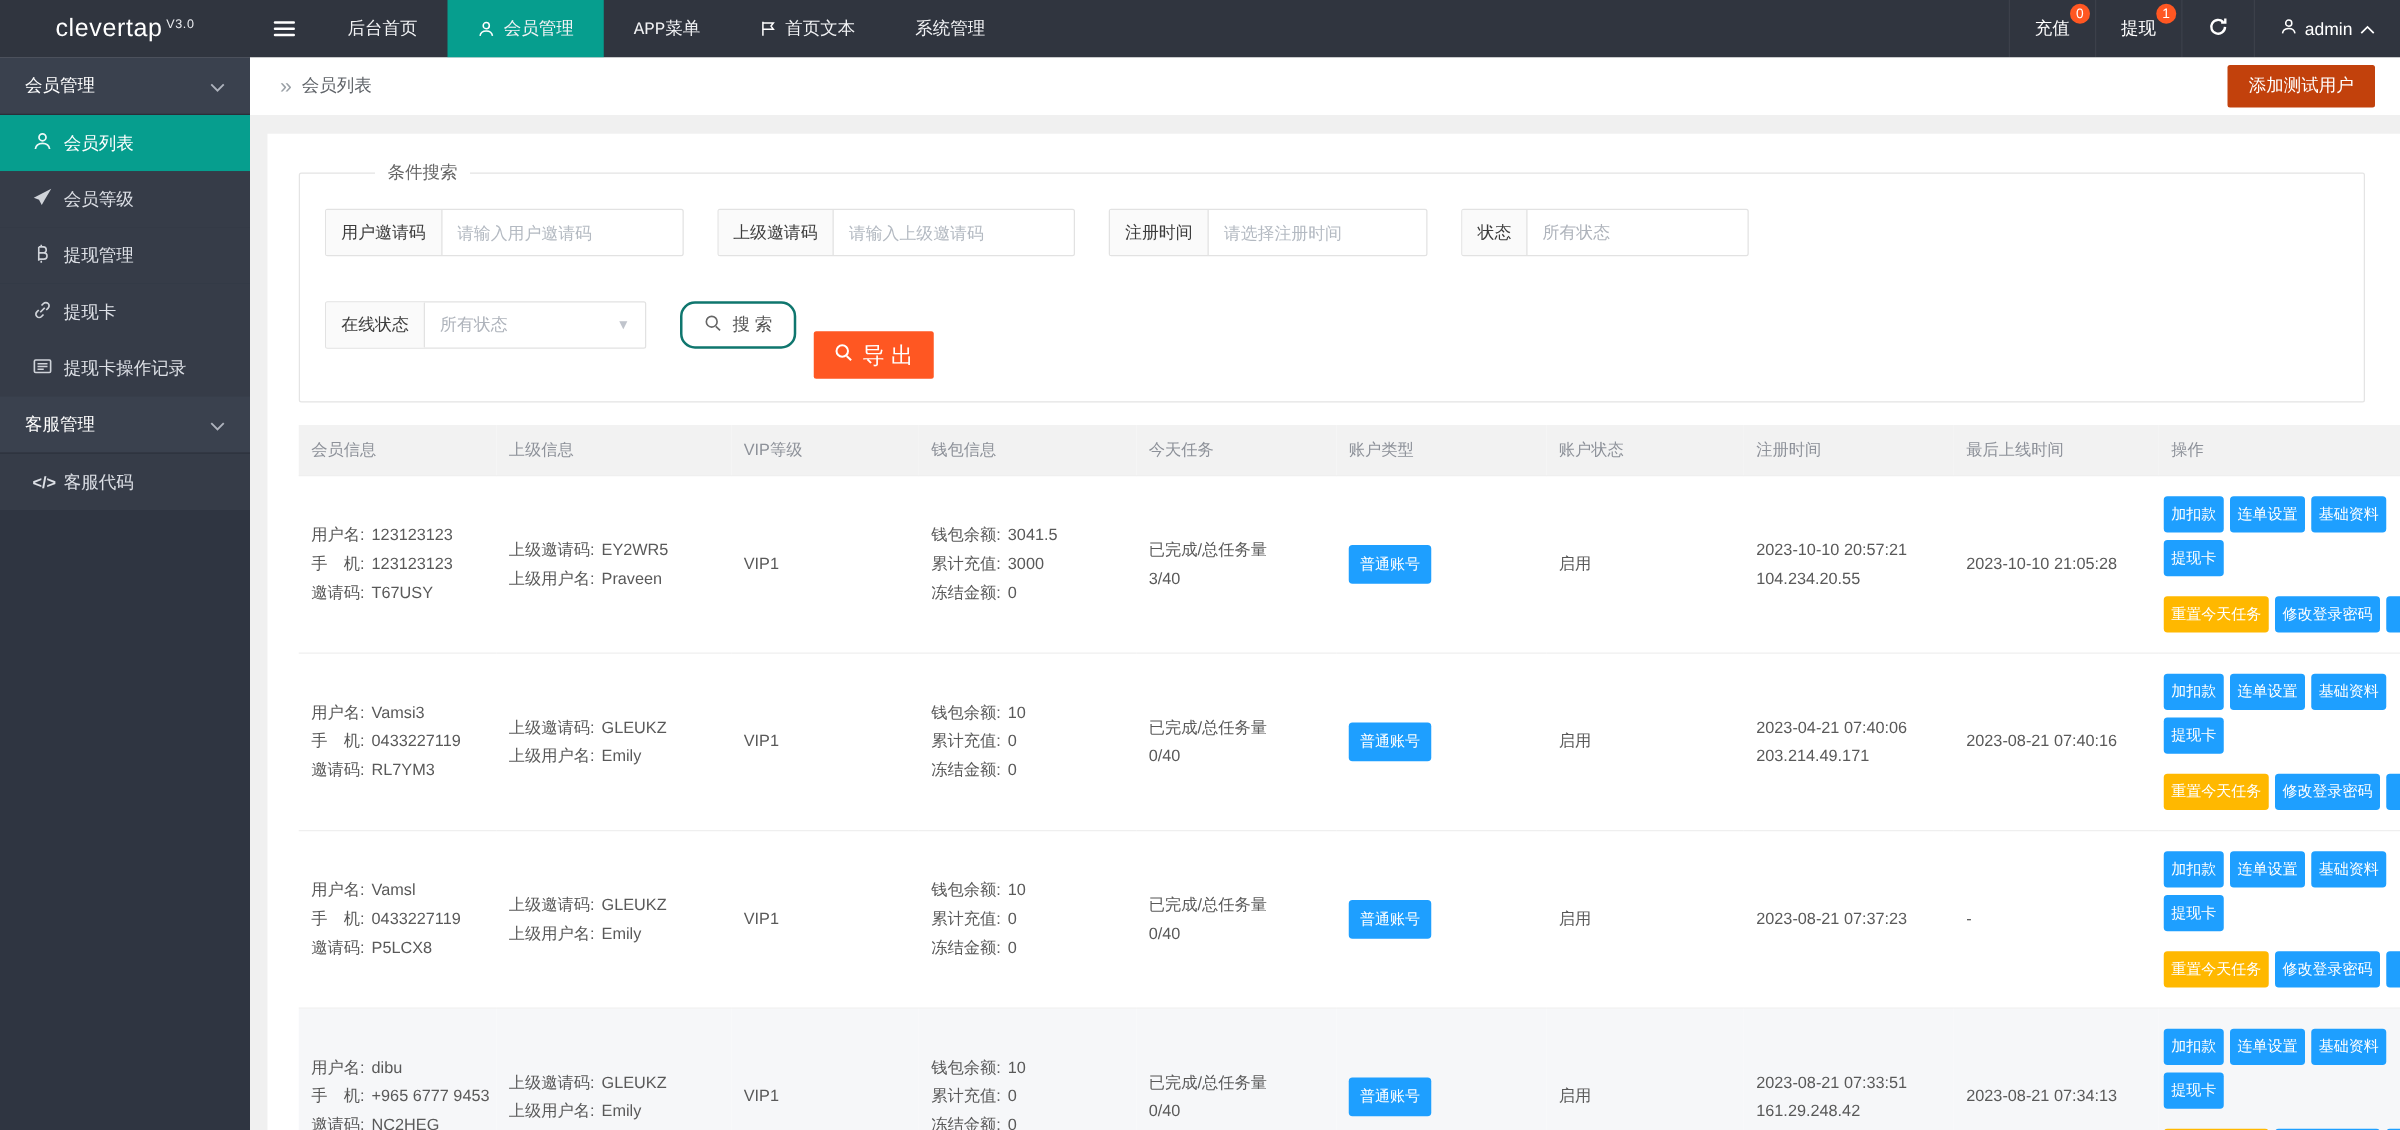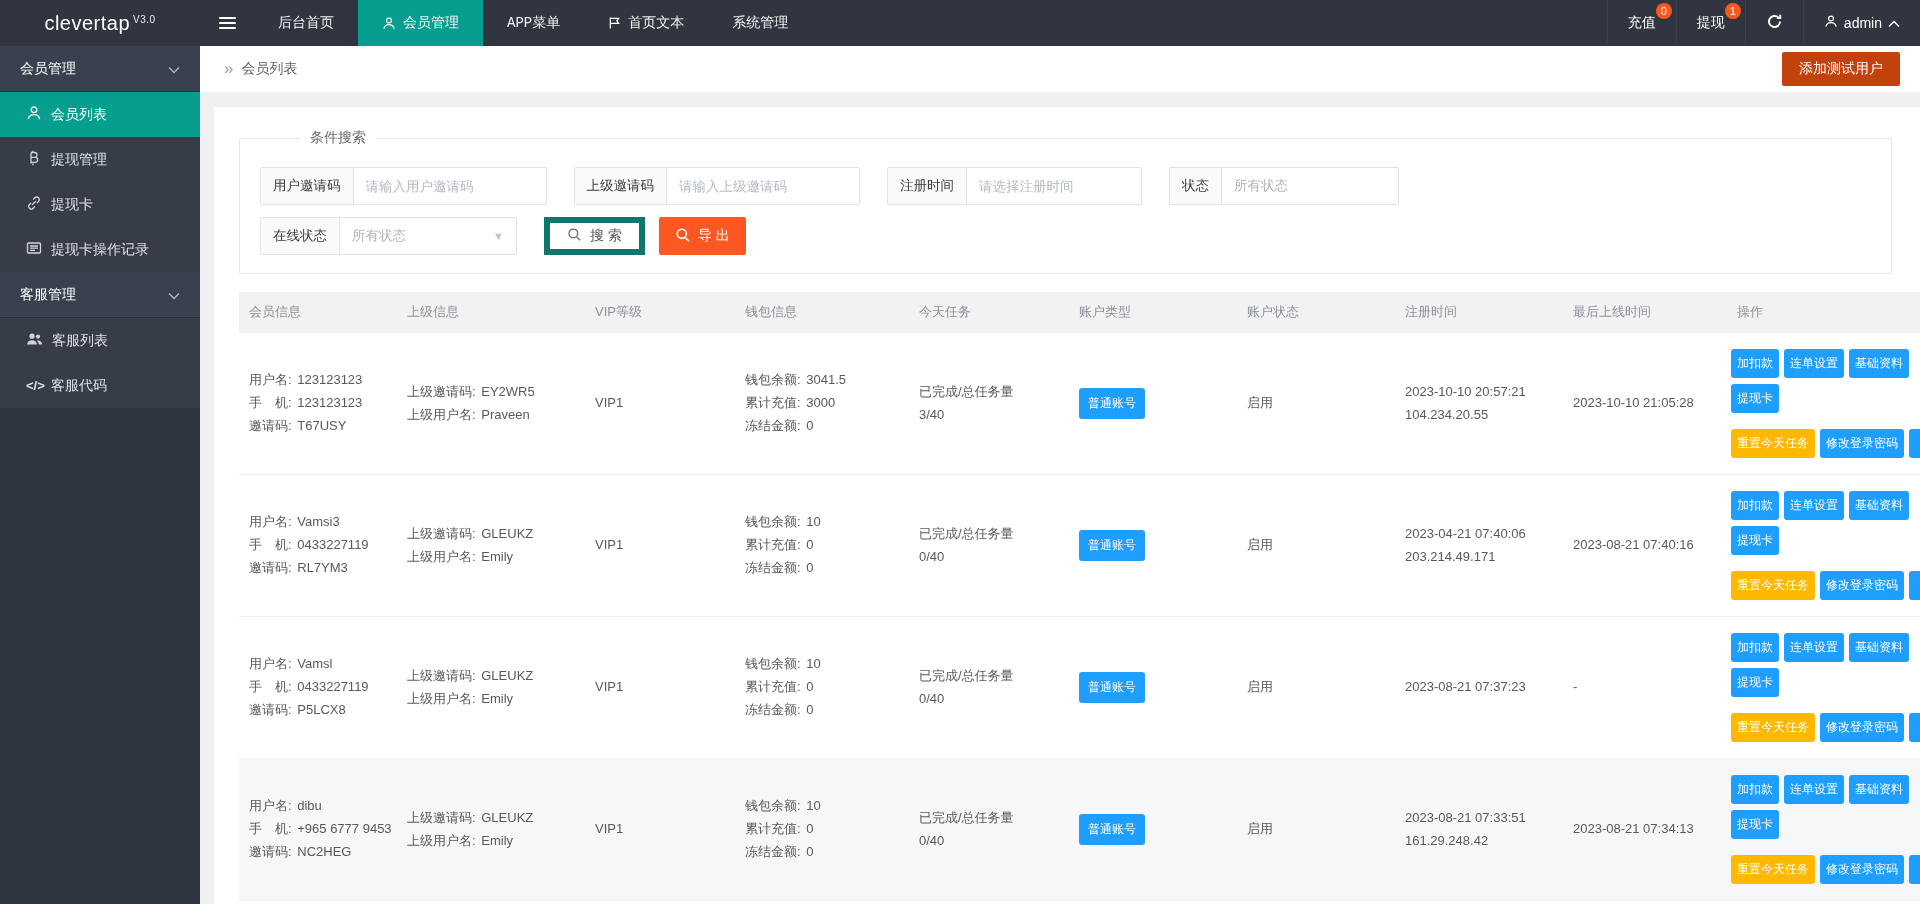--- a/index.html
+++ b/index.html
@@ -48,22 +48,22 @@
   
   fieldset.search{border:1px solid #E4E4E4;border-radius:2px;margin:0 28px 18px 0;padding:8px 0 18px 20px;}
   fieldset.search legend{color:#666;font-size:14px;padding:0 10px;margin-left:40px;}
   .filter-row{display:flex;align-items:center;margin-top:12px;flex-wrap:nowrap;}
   .input-group{display:inline-flex;align-items:stretch;height:38px;border:1px solid #E2E2E2;border-radius:2px;margin-right:27px;background:#fff;box-sizing:border-box;}
   .ig-label{display:flex;align-items:center;padding:0 12px;background:#FAFAFA;border-right:1px solid #E2E2E2;color:#3c3c3c;font-size:13.5px;white-space:nowrap;}
   .ig-input{border:none;outline:none;padding:0 12px;width:168px;font-size:13.5px;color:#333;font-family:inherit;background:transparent;}
   .ig-input::placeholder{color:#B4BAC2;}
   .ig-select{display:flex;align-items:center;justify-content:space-between;width:152px;padding:0 12px;color:#AEB3BB;font-size:13.5px;cursor:pointer;}
   .ig-select .caret{color:#C0C4CC;font-size:11px;margin-left:10px;}
-  .btn-search{display:inline-flex;align-items:center;gap:8px;height:38px;padding:0 17px;background:#fff;border:6px solid #0f766e;border-radius:0;color:#555;font-size:14px;cursor:pointer;margin-right:14px;box-sizing:border-box;font-family:inherit;}
-  .btn-export{display:inline-flex;align-items:center;gap:7px;height:38px;padding:0 16px;background:#FF5722;border:none;border-radius:2px;color:#fff;font-size:14px;cursor:pointer;font-family:inherit;}
+  .btn-search{display:inline-flex;align-items:center;gap:8px;height:38px;padding:0 17px;background:#fff;border:2px solid #0f766e;border-radius:12px;color:#555;font-size:14px;cursor:pointer;margin-right:14px;box-sizing:border-box;font-family:inherit;}
+  .btn-export{display:inline-flex;align-items:center;gap:7px;height:38px;padding:0 16px;background:#FF5722;border:none;border-radius:2px;color:#fff;font-size:18px;cursor:pointer;font-family:inherit;margin-top:48px;}
 
   
   table.members{border-collapse:collapse;table-layout:fixed;width:1748px;}
   table.members th{background:#F2F2F2;color:#8D9199;font-weight:400;font-size:13px;text-align:left;height:40px;padding:0 0 0 10px;}
   table.members td{padding:16px 10px;font-size:13px;color:#595959;vertical-align:middle;line-height:1.75;border-top:1px solid #EFEFEF;}
   table.members tr.data-row{background:#fff;height:98px;box-sizing:border-box;}
   table.members tr.data-row.hl{background:#F6F7F9;}
   .cell-line{white-space:nowrap;}
   .lbl{margin-right:2px;}
   .type-badge{display:inline-block;padding:5px 9px;border-radius:3px;color:#fff;font-size:12px;white-space:nowrap;}
@@ -159,20 +159,26 @@
             </svg></span>
       </div>
       <div class="side-item active">
         <span><svg width="16" height="16" viewBox="0 0 16 16" fill="none" stroke="#fff" stroke-width="1.4">
               <circle cx="8" cy="4.8" r="2.8"></circle>
               <path d="M2.3 14.2c.4-3 2.8-4.6 5.7-4.6s5.3 1.6 5.7 4.6"></path>
             </svg></span>
         <span>会员列表</span>
       </div>
       <div class="side-item">
+        <span><svg width="16" height="16" viewBox="0 0 16 16" fill="#dde0e6">
+              <path d="M15 1L1 8.2l4.2 1.6L7.4 14 10 9.4 15 1z"></path>
+            </svg></span>
+        <span>会员等级</span>
+      </div>
+      <div class="side-item">
         <span><svg width="16" height="16" viewBox="0 0 16 16" fill="none" stroke="#dde0e6" stroke-width="1.3">
               <path d="M5 2.5v11M5 2.5h3.6a2.4 2.4 0 0 1 0 4.8H5M5 7.3h4.1a2.5 2.5 0 0 1 0 5H5M7 .8v1.7M7 13.5v1.7"></path>
             </svg></span>
         <span>提现管理</span>
       </div>
       <div class="side-item">
         <span><svg width="16" height="16" viewBox="0 0 16 16" fill="none" stroke="#dde0e6" stroke-width="1.4">
               <path d="M6.2 9.8l3.6-3.6"></path>
               <path d="M7.2 4.4l1.6-1.6a2.6 2.6 0 0 1 3.7 3.7L11 8"></path>
               <path d="M8.8 11.6l-1.6 1.6a2.6 2.6 0 0 1-3.7-3.7L5 8"></path>
@@ -184,29 +190,20 @@
               <rect x="1.5" y="3" width="13" height="10" rx="1"></rect>
               <path d="M4 6h8M4 8.2h8M4 10.4h5"></path>
             </svg></span>
         <span>提现卡操作记录</span>
       </div>
       <div class="side-group-header">
         <span>客服管理</span>
         <span><svg width="12" height="8" viewBox="0 0 12 8" fill="none" stroke="#aeb3bd" stroke-width="1.5">
               <path d="M1 1.5l5 5 5-5"></path>
             </svg></span>
-      </div>
-      <div class="side-item">
-        <span><svg width="17" height="16" viewBox="0 0 17 16" fill="#dde0e6">
-              <circle cx="6" cy="5.2" r="2.6"></circle>
-              <path d="M1 13.5c.3-2.8 2.3-4.3 5-4.3s4.7 1.5 5 4.3H1z"></path>
-              <circle cx="12" cy="5.6" r="2.1"></circle>
-              <path d="M12.6 9.4c2 .3 3.3 1.7 3.6 4.1h-3.4c-.2-1.7-.9-3-2-3.8.6-.2 1.2-.3 1.8-.3z"></path>
-            </svg></span>
-        <span>客服列表</span>
       </div>
       <div class="side-item">
         <span class="txt-icon">&lt;/&gt;</span>
         <span>客服代码</span>
       </div>
       <div class="side-filler"></div>
     </aside>
 
     <main class="main">
       <div class="breadcrumb-bar">

